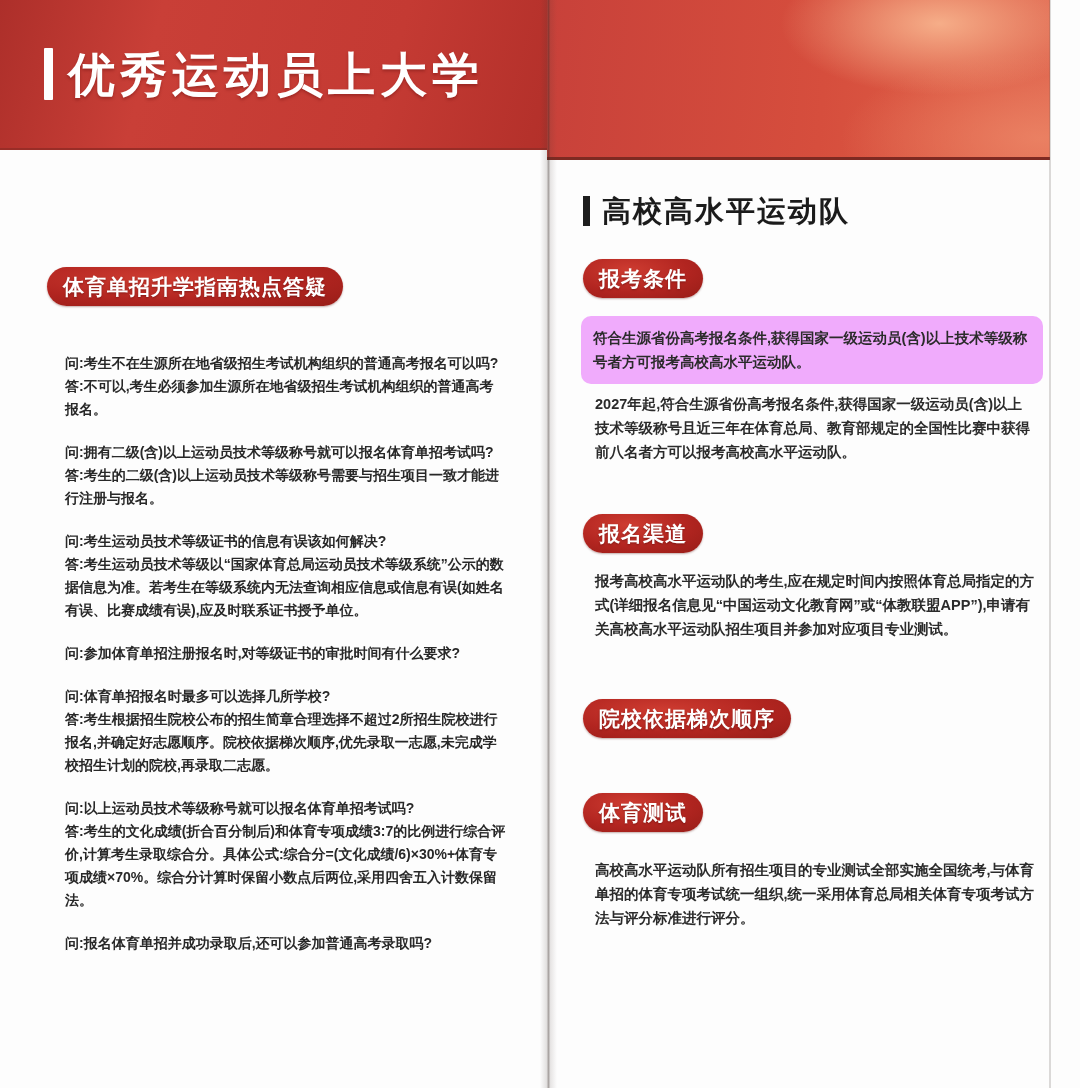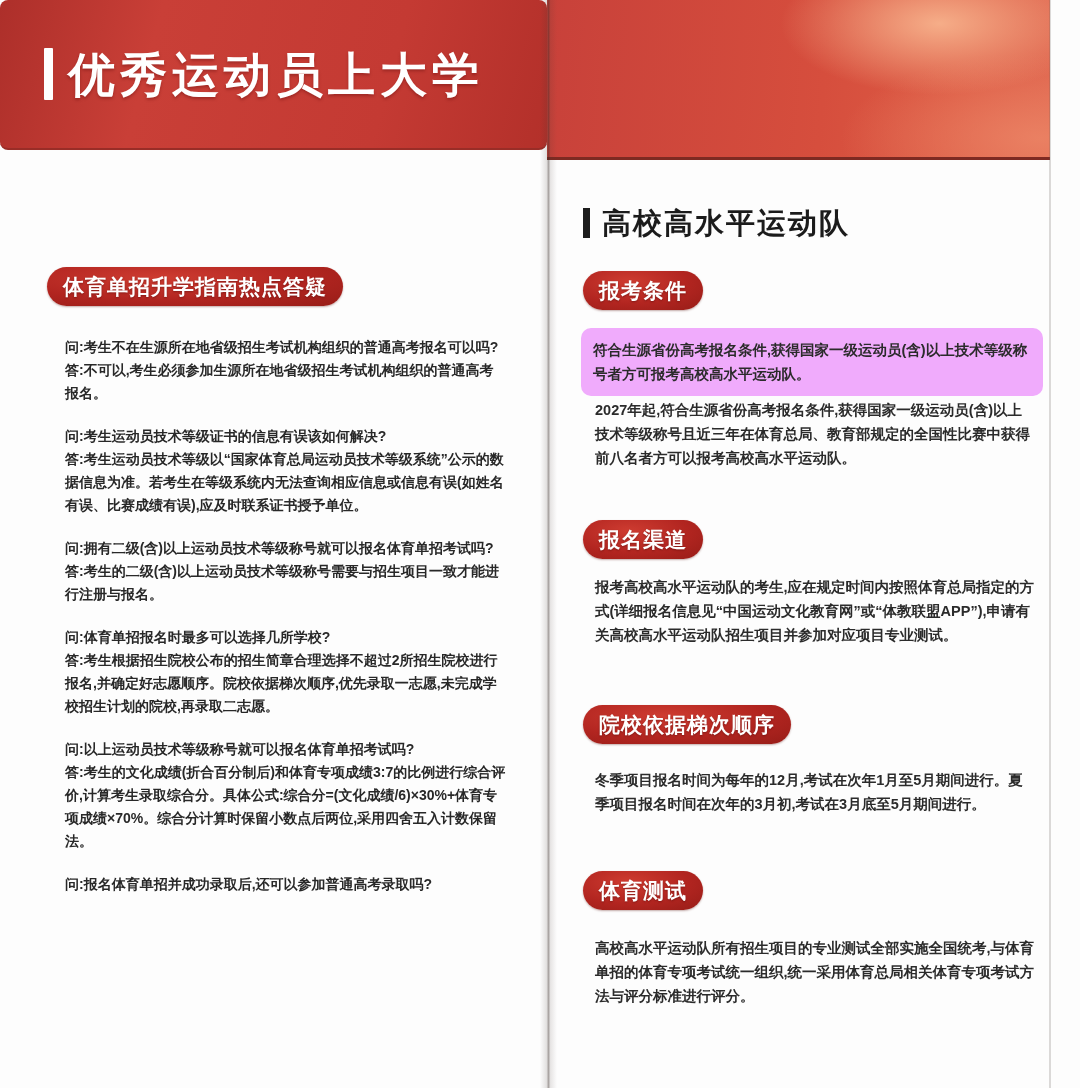--- a/index.html
+++ b/index.html
@@ -11,21 +11,21 @@
     color:#262626;
   }
   .sheet{position:absolute;inset:0;background:#fdfdfd;}
 
   
   .banner{
     position:absolute;left:0;top:0;width:547px;height:150px;
     background:linear-gradient(105deg,#ad2f2a 0%,#c93f37 28%,#c43a33 70%,#b3302a 100%);
     border-bottom:2px solid #992d27;
     display:flex;align-items:center;
-    padding-left:44px;box-sizing:border-box;border-radius:8px;
+    padding-left:44px;box-sizing:border-box;
   }
   .banner-bar{
     display:inline-block;width:9px;height:52px;background:#ffffff;
     margin-right:15px;border-radius:1px;flex:0 0 auto;
   }
   .banner-title{
     margin:0;font-size:47px;font-weight:bold;color:#ffffff;
     letter-spacing:5px;line-height:1;
     text-shadow:0 2px 3px rgba(90,10,10,.35);
     white-space:nowrap;
@@ -59,42 +59,42 @@
     background:radial-gradient(ellipse at 38% 28%, #ce3c31 0%, #b22520 55%, #8e1a15 115%);
     color:#ffffff;font-weight:bold;font-size:21px;line-height:23px;
     padding:8px 16px;border-radius:22px;letter-spacing:1px;
     text-shadow:0 1px 2px rgba(60,5,5,.4);
     box-shadow:0 1px 2px rgba(90,20,15,.35);
     white-space:nowrap;
   }
 
   
   .left-col{position:absolute;left:47px;top:267px;width:460px;}
-  .qa-list{margin-top:30px;padding-left:18px;}
+  .qa-list{margin-top:46px;padding-left:18px;}
   .qa{margin-bottom:20px;font-size:14px;line-height:23px;font-weight:bold;color:#282828;}
   .qa .q,.qa .a{margin:0;}
 
   
-  .right-col{position:absolute;left:583px;top:205px;width:452px;}
+  .right-col{position:absolute;left:583px;top:193px;width:452px;}
   .title-row{display:flex;align-items:center;height:36px;}
   .title-bar2{display:inline-block;width:7px;height:30px;background:#1d1d1d;margin-right:12px;flex:0 0 auto;}
   .page2-title{margin:0;font-size:29px;font-weight:bold;color:#1b1b1b;letter-spacing:2px;line-height:1;white-space:nowrap;}
 
   .sec{display:block;}
   .sec .para{
     font-size:14.5px;line-height:24px;font-weight:bold;color:#2b2b2b;
     margin:0;padding-left:12px;
   }
   .para.boxed{
     background:#f0abfc;border-radius:10px;
     padding:10px 14px 10px 12px;margin-left:-2px;margin-right:-8px;
   }
   .sec1{margin-top:30px;}
   .sec1 .para.boxed{margin-top:18px;}
-  .sec1 .para + .para{margin-top:2px;}
+  .sec1 .para + .para{margin-top:8px;}
   .sec2{margin-top:50px;}
   .sec2 .para{margin-top:16px;}
   .sec3{margin-top:58px;}
   .sec3 .para:first-of-type{margin-top:24px;}
   .sec4{margin-top:55px;}
   .sec4 .para{margin-top:26px;}
 </style>
 </head>
 <body>
 
@@ -112,28 +112,29 @@
 
   <div class="left-col">
     <span class="pill">体育单招升学指南热点答疑</span>
 
     <div class="qa-list">
       <div class="qa">
         <div class="q">问:考生不在生源所在地省级招生考试机构组织的普通高考报名可以吗?</div>
         <div class="a">答:不可以,考生必须参加生源所在地省级招生考试机构组织的普通高考报名。</div>
       </div>
       <div class="qa">
+        <div class="q">问:拥有二级(含)以上运动员技术等级称号就可以报名体育单招考试吗?</div>
+        <div class="a">答:考生的二级(含)以上运动员技术等级称号需要与招生项目一致才能进行注册与报名。</div>
+      </div>
+      <div class="qa">
         <div class="q">问:考生运动员技术等级证书的信息有误该如何解决?</div>
         <div class="a">答:考生运动员技术等级以“国家体育总局运动员技术等级系统”公示的数据信息为准。若考生在等级系统内无法查询相应信息或信息有误(如姓名有误、比赛成绩有误),应及时联系证书授予单位。</div>
       </div>
       <div class="qa">
-        <div class="q">问:拥有二级(含)以上运动员技术等级称号就可以报名体育单招考试吗?</div>
-        <div class="a">答:考生的二级(含)以上运动员技术等级称号需要与招生项目一致才能进行注册与报名。</div>
-      </div>
-      <div class="qa">
+        <div class="q">问:参加体育单招注册报名时,对等级证书的审批时间有什么要求?</div>
       </div>
       <div class="qa">
         <div class="q">问:体育单招报名时最多可以选择几所学校?</div>
         <div class="a">答:考生根据招生院校公布的招生简章合理选择不超过2所招生院校进行报名,并确定好志愿顺序。院校依据梯次顺序,优先录取一志愿,未完成学校招生计划的院校,再录取二志愿。</div>
       </div>
       <div class="qa">
         <div class="q">问:以上运动员技术等级称号就可以报名体育单招考试吗?</div>
         <div class="a">答:考生的文化成绩(折合百分制后)和体育专项成绩3:7的比例进行综合评价,计算考生录取综合分。具体公式:综合分=(文化成绩/6)×30%+体育专项成绩×70%。综合分计算时保留小数点后两位,采用四舍五入计数保留法。</div>
       </div>
       <div class="qa">
@@ -155,21 +156,20 @@
       <p class="para">2027年起,符合生源省份高考报名条件,获得国家一级运动员(含)以上技术等级称号且近三年在体育总局、教育部规定的全国性比赛中获得前八名者方可以报考高校高水平运动队。</p>
     </div>
 
     <div class="sec sec2">
       <span class="pill">报名渠道</span>
       <p class="para">报考高校高水平运动队的考生,应在规定时间内按照体育总局指定的方式(详细报名信息见“中国运动文化教育网”或“体教联盟APP”),申请有关高校高水平运动队招生项目并参加对应项目专业测试。</p>
     </div>
 
     <div class="sec sec3">
       <span class="pill">院校依据梯次顺序</span>
-      <p class="para">冬季项目报名时间为每年的12月,考试在次年1月至5月期间进行。夏季项目报名时间在次年的3月初,考试在3月底至5月期间进行。</p>
     </div>
 
     <div class="sec sec4">
       <span class="pill">体育测试</span>
       <p class="para">高校高水平运动队所有招生项目的专业测试全部实施全国统考,与体育单招的体育专项考试统一组织,统一采用体育总局相关体育专项考试方法与评分标准进行评分。</p>
     </div>
 
   </div>
 </div>
 

